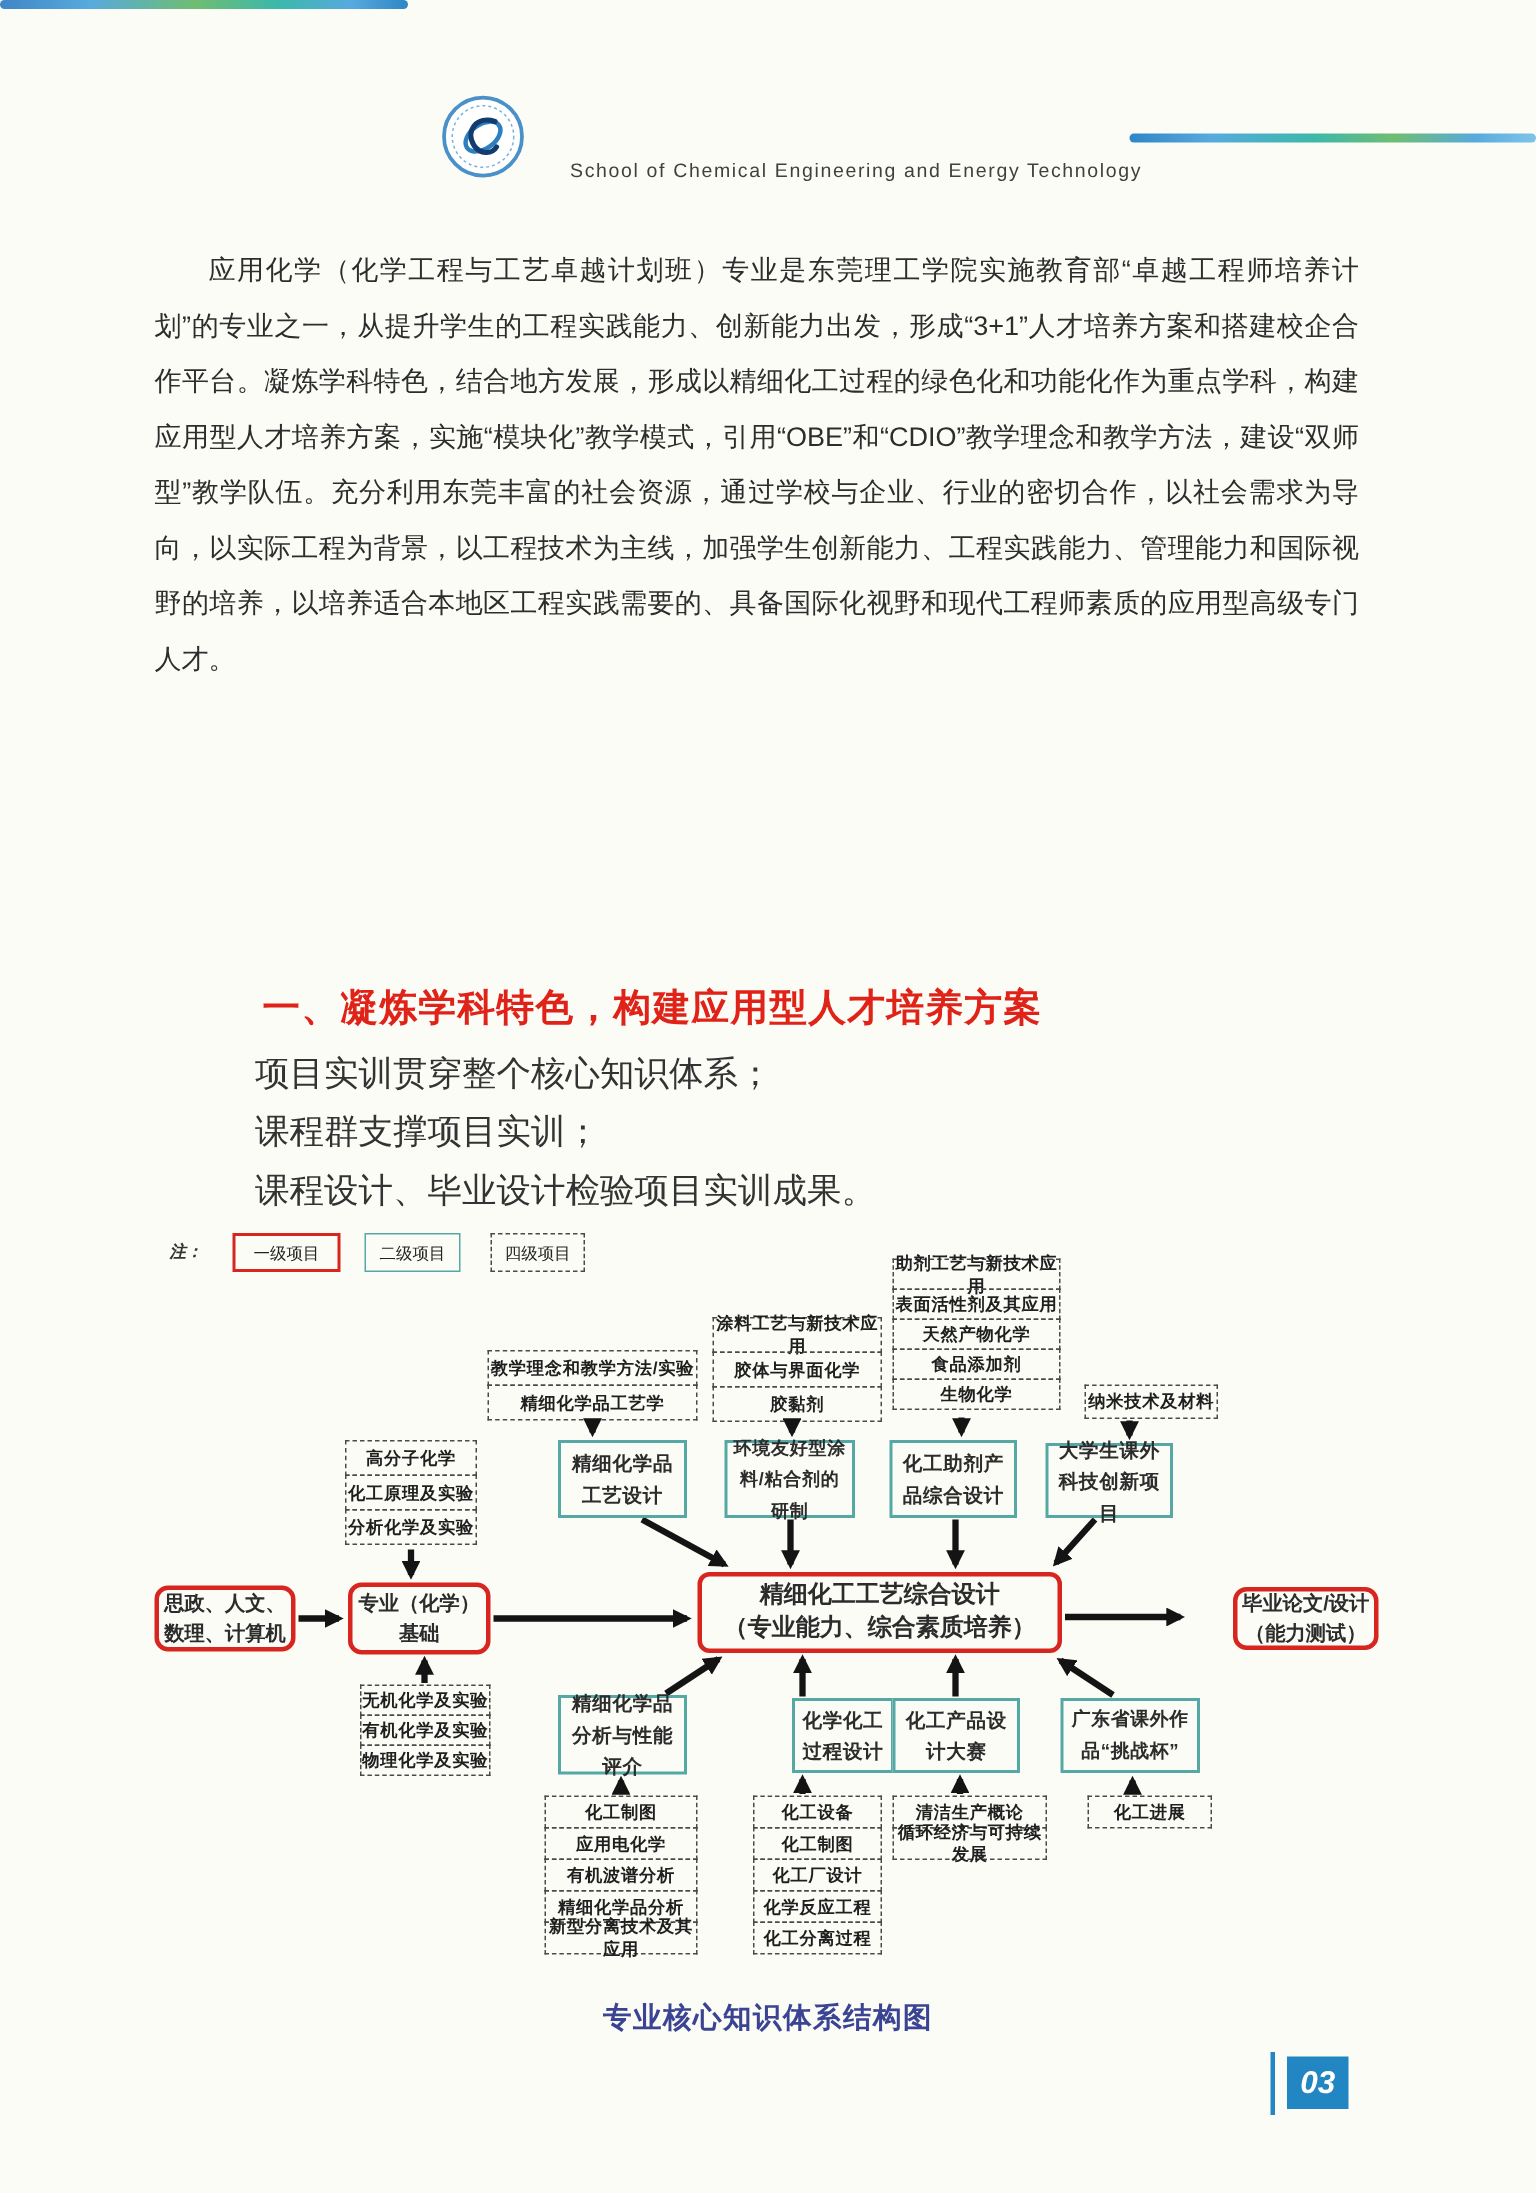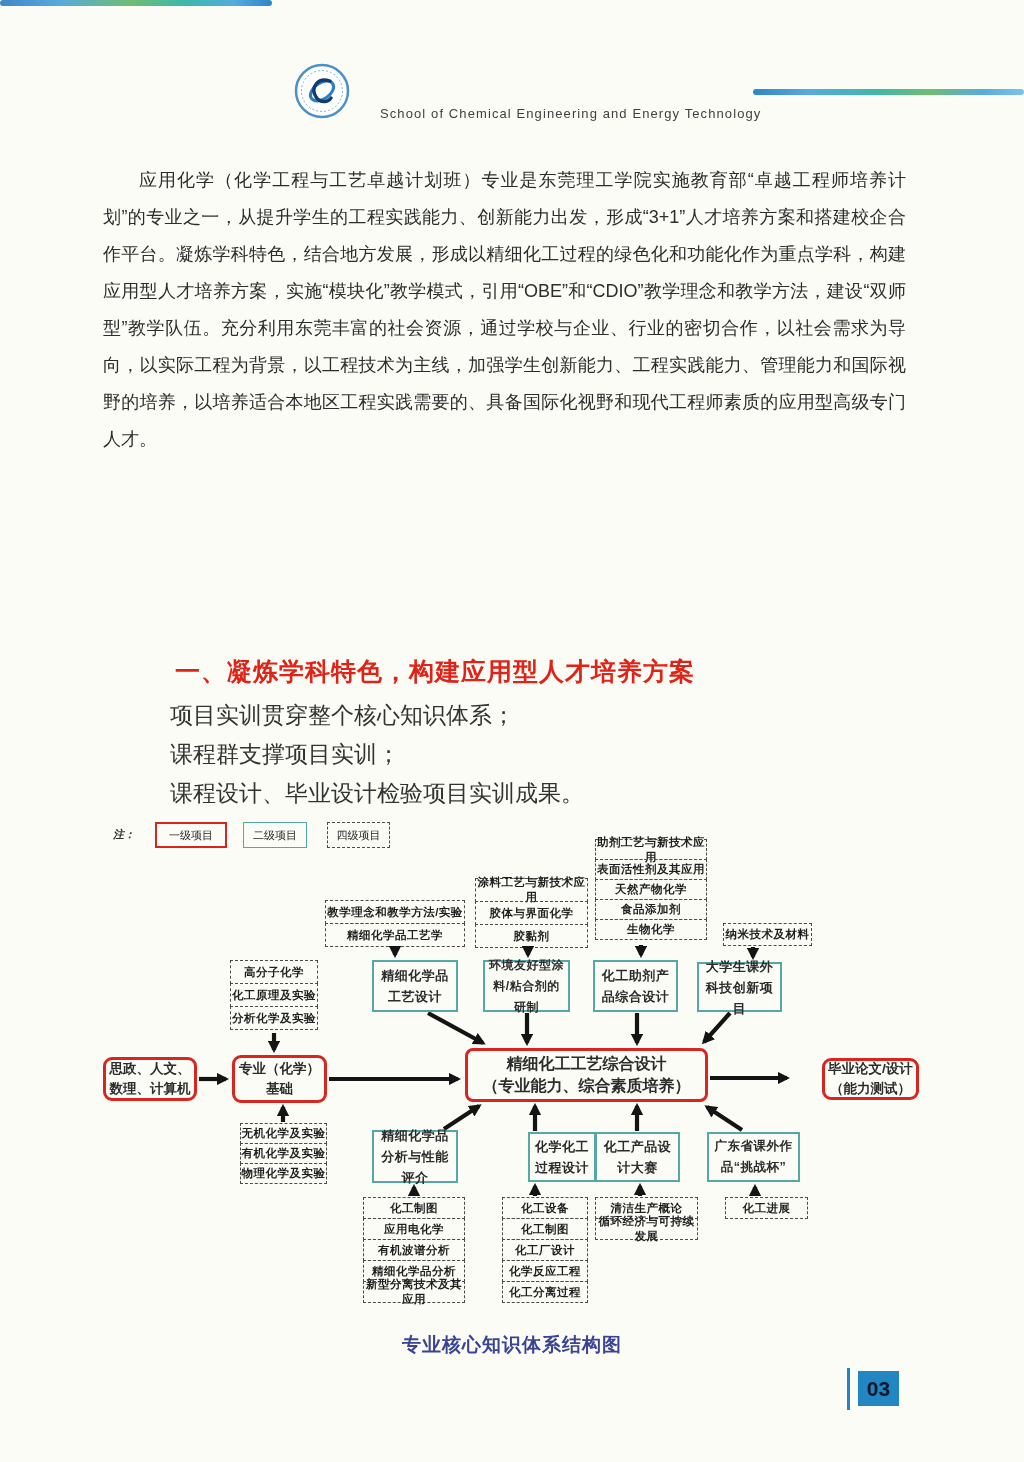--- a/index.html
+++ b/index.html
@@ -47,21 +47,21 @@
   .redbox { position:absolute; box-sizing:border-box; border:3px solid #d7251f; border-radius:9px;
           display:flex; flex-direction:column; align-items:center; justify-content:center; text-align:center;
           font-size:13.5px; font-weight:700; color:#2c2c2c; line-height:20px; z-index:3; background:#fcfcf7; }
   .redbox.core { font-size:16px; line-height:22px; border-radius:8px;align-items:center; }
   .arrows { position:absolute; left:0; top:0; pointer-events:none; z-index:2; }
   .caption { position:absolute; left:0; right:0; top:1332px; text-align:center; font-size:19px;
              font-weight:600; letter-spacing:1px; color:#3b4493; }
   
   .pg-line { position:absolute; left:847px; top:1368px; width:3px; height:42px; background:#2186c2; }
   .pg-box  { position:absolute; left:858px; top:1371px; width:41px; height:35px; background:#2186c2;
-             display:flex; align-items:center; justify-content:center; color:#0f172a; font-size:21px; font-weight:600; }
+             display:flex; align-items:center; justify-content:center; color:#ffffff; font-size:21px; font-weight:600;font-style:italic; }
 </style>
 </head>
 <body>
 
 <div class="page">
 
   <div class="hline left"></div>
   <div class="hline right"></div>
   <svg class="logo" viewBox="0 0 56 56">
     <circle cx="28" cy="28" r="26" fill="#ffffff" stroke="#4a90c9" stroke-width="2.5"></circle>

